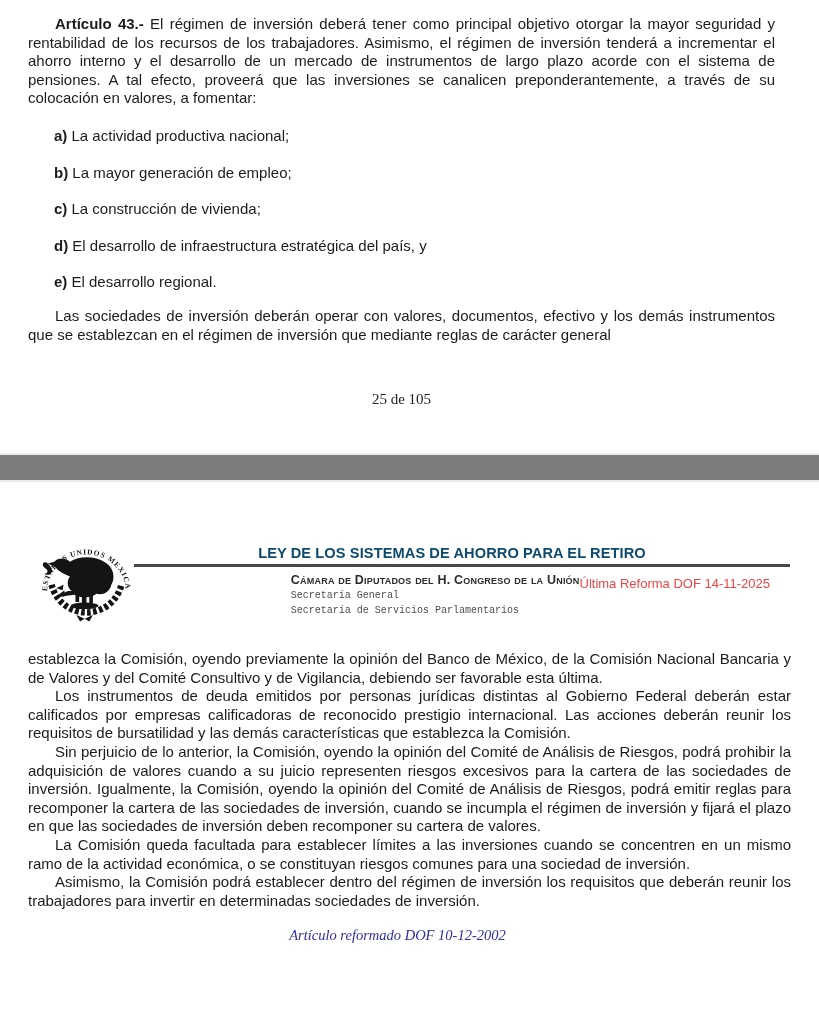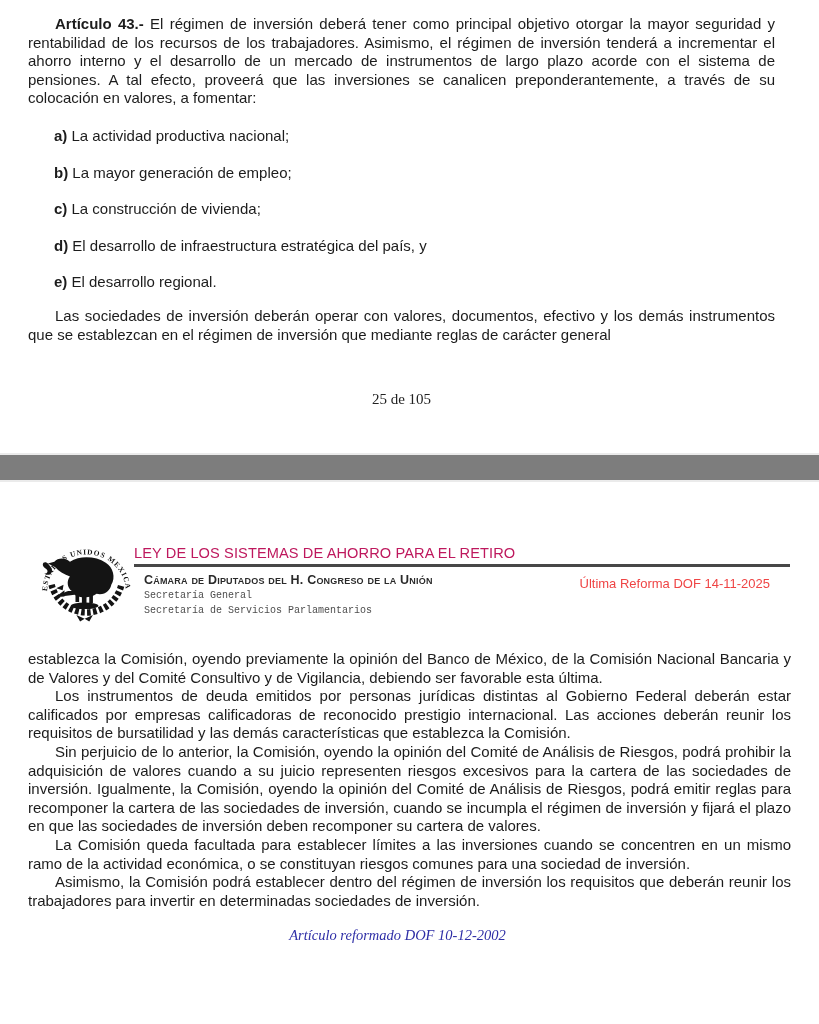--- a/index.html
+++ b/index.html
@@ -54,30 +54,30 @@
   }
   .doc-header {
     display: flex;
     align-items: flex-start;
     margin-top: 53px;
     padding: 0 29px 0 36px;
   }
   .seal-svg { width: 101px; height: 92px; flex: 0 0 auto; }
   .header-right { flex: 1; margin-left: -3px; }
   .law-title {
-    text-align: left;
-    font-weight: normal;
+    text-align: center;
+    font-weight: bold;
     font-size: 14.6px;
     letter-spacing: 0.1px;
     padding: 10px 20px 3px 0;
-    color: #be185d;
+    color: #0c4a6e;
     white-space: nowrap;
   }
   .title-rule { border-bottom: 3px solid #474747; }
-  .sub-row { display: flex; justify-content: space-between; margin-top: 6px; padding-left: 10px; }
+  .sub-row { display: flex; justify-content: flex-end; margin-top: 6px; padding-left: 10px; }
   .org-line {
     font-weight: bold;
     font-variant: small-caps;
     font-size: 12.5px;
     color: #2a2a2a;
     letter-spacing: 0.2px;
   }
   .secretariat { font-size: 10px; line-height: 14px; color: #4d4d4d; margin-top: 2px; font-family: Liberation Mono, monospace; }
   .secretariat + .secretariat { margin-top: 1px; }
   .reform-date {

